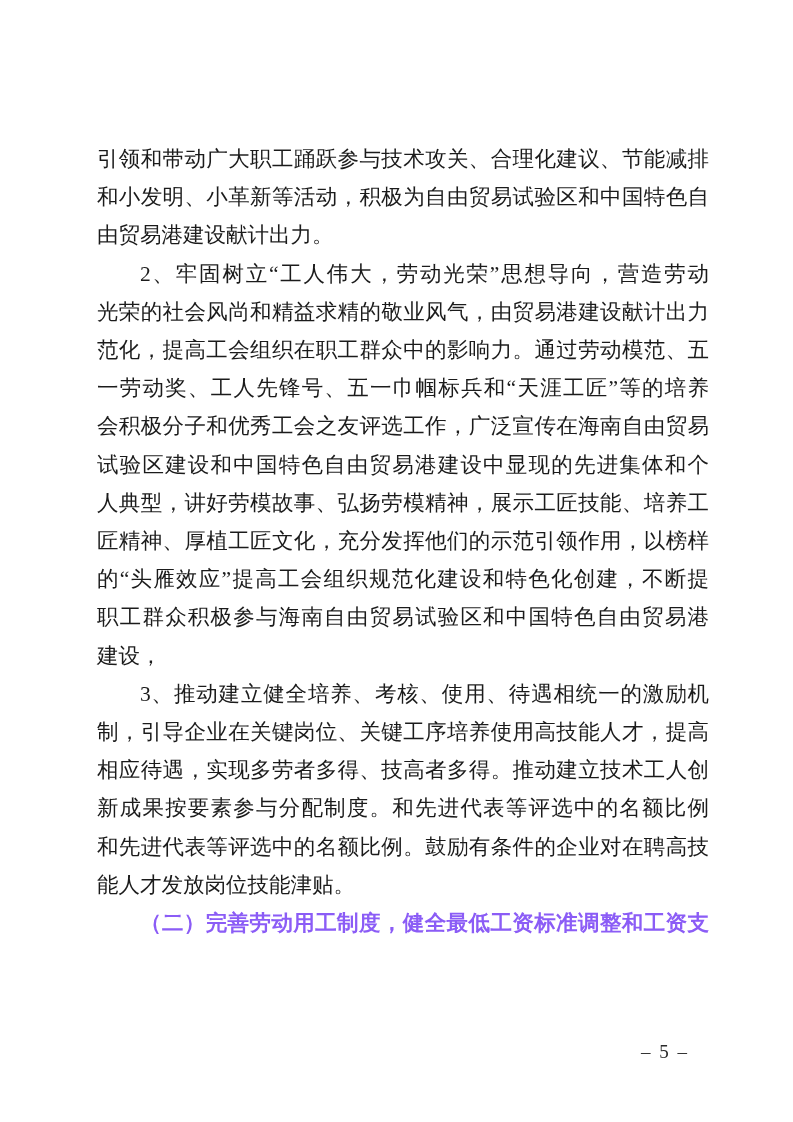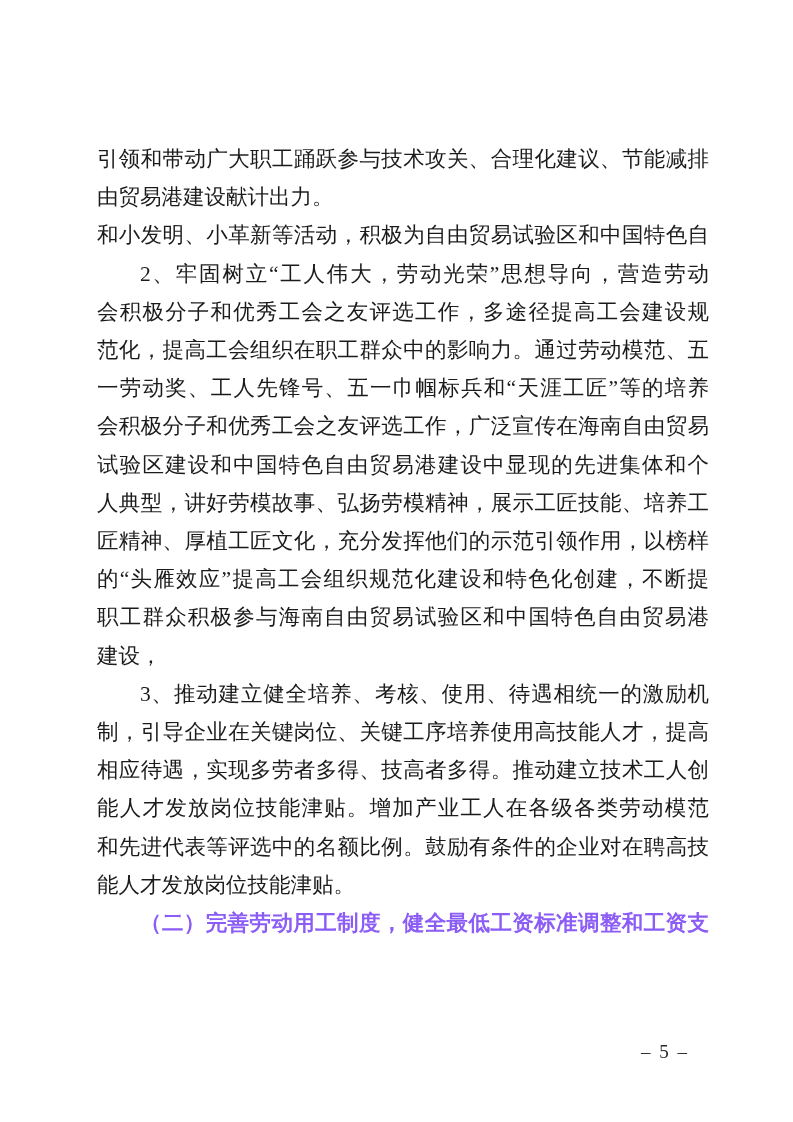--- a/index.html
+++ b/index.html
@@ -51,35 +51,35 @@
     letter-spacing: 2px;
     font-family: "Liberation Serif", "DejaVu Serif", serif;
   }
 </style>
 </head>
 <body>
 
 <div class="page">
   <div class="text-block" id="lines-container">
       <div class="line fill">引领和带动广大职工踊跃参与技术攻关、合理化建议、节能减排</div>
+      <div class="line fill">和小发明、小革新等活动，积极为自由贸易试验区和中国特色自</div>
       <div class="line">由贸易港建设献计出力。</div>
-      <div class="line fill">和小发明、小革新等活动，积极为自由贸易试验区和中国特色自</div>
       <div class="line indent fill">2、牢固树立“工人伟大，劳动光荣”思想导向，营造劳动</div>
-      <div class="line fill">会积极分子和优秀工会之友评选工作，多途径提高工会建设规</div>
+      <div class="line fill">光荣的社会风尚和精益求精的敬业风气，由贸易港建设献计出力</div>
       <div class="line fill">范化，提高工会组织在职工群众中的影响力。通过劳动模范、五</div>
       <div class="line fill">一劳动奖、工人先锋号、五一巾帼标兵和“天涯工匠”等的培养</div>
       <div class="line fill">会积极分子和优秀工会之友评选工作，广泛宣传在海南自由贸易</div>
       <div class="line fill">试验区建设和中国特色自由贸易港建设中显现的先进集体和个</div>
       <div class="line fill">人典型，讲好劳模故事、弘扬劳模精神，展示工匠技能、培养工</div>
       <div class="line fill">匠精神、厚植工匠文化，充分发挥他们的示范引领作用，以榜样</div>
       <div class="line fill">的“头雁效应”提高工会组织规范化建设和特色化创建，不断提</div>
       <div class="line fill">职工群众积极参与海南自由贸易试验区和中国特色自由贸易港</div>
       <div class="line">建设，</div>
       <div class="line indent fill">3、推动建立健全培养、考核、使用、待遇相统一的激励机</div>
       <div class="line fill">制，引导企业在关键岗位、关键工序培养使用高技能人才，提高</div>
       <div class="line fill">相应待遇，实现多劳者多得、技高者多得。推动建立技术工人创</div>
-      <div class="line fill">能人才发放岗位技能津贴。增加产业工人在各级各类劳动模范</div>
+      <div class="line fill">新成果按要素参与分配制度。和先进代表等评选中的名额比例</div>
       <div class="line fill">和先进代表等评选中的名额比例。鼓励有条件的企业对在聘高技</div>
       <div class="line">能人才发放岗位技能津贴。</div>
       <div class="line indent fill bold">（二）完善劳动用工制度，健全最低工资标准调整和工资支</div>
     </div>
   <div class="page-number">– 5 –</div>
 </div>
 
 </body></html>

